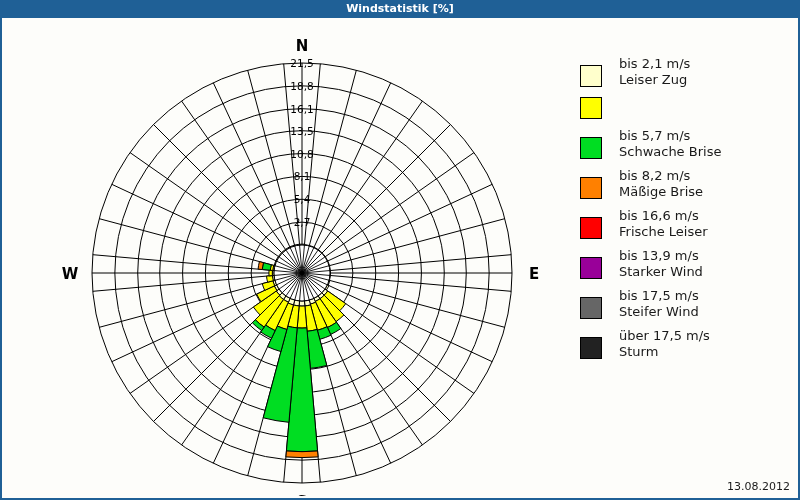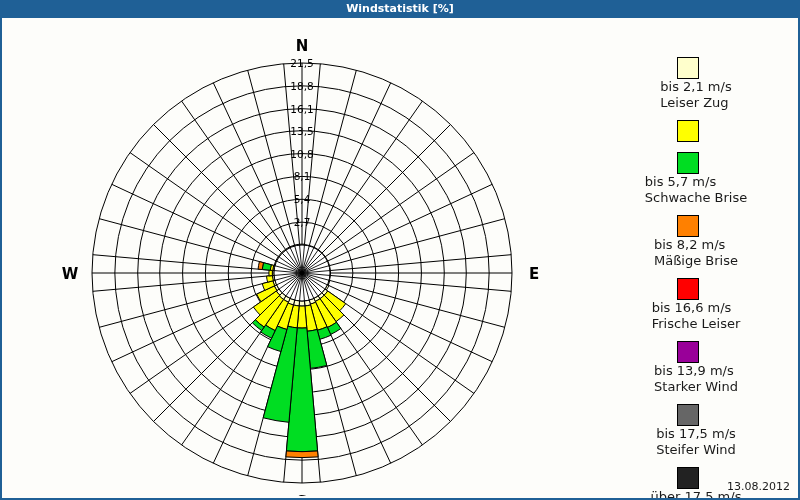--- a/index.html
+++ b/index.html
@@ -46,23 +46,22 @@
   }
   #rose-svg { display: block; }
   #legend {
     position: absolute;
     left: 578px;
     top: 38px;
     width: 215px;
   }
   .legend-row {
     display: flex;
-    align-items: center;
+    align-items: flex-end;
     margin-bottom: 9px;
-    flex-direction: column;
   }
   .legend-swatch {
     width: 22px;
     height: 22px;
     border: 1px solid #000000;
     box-sizing: border-box;
     flex: 0 0 auto;
     margin-top: 1px;
   }
   .legend-text {

